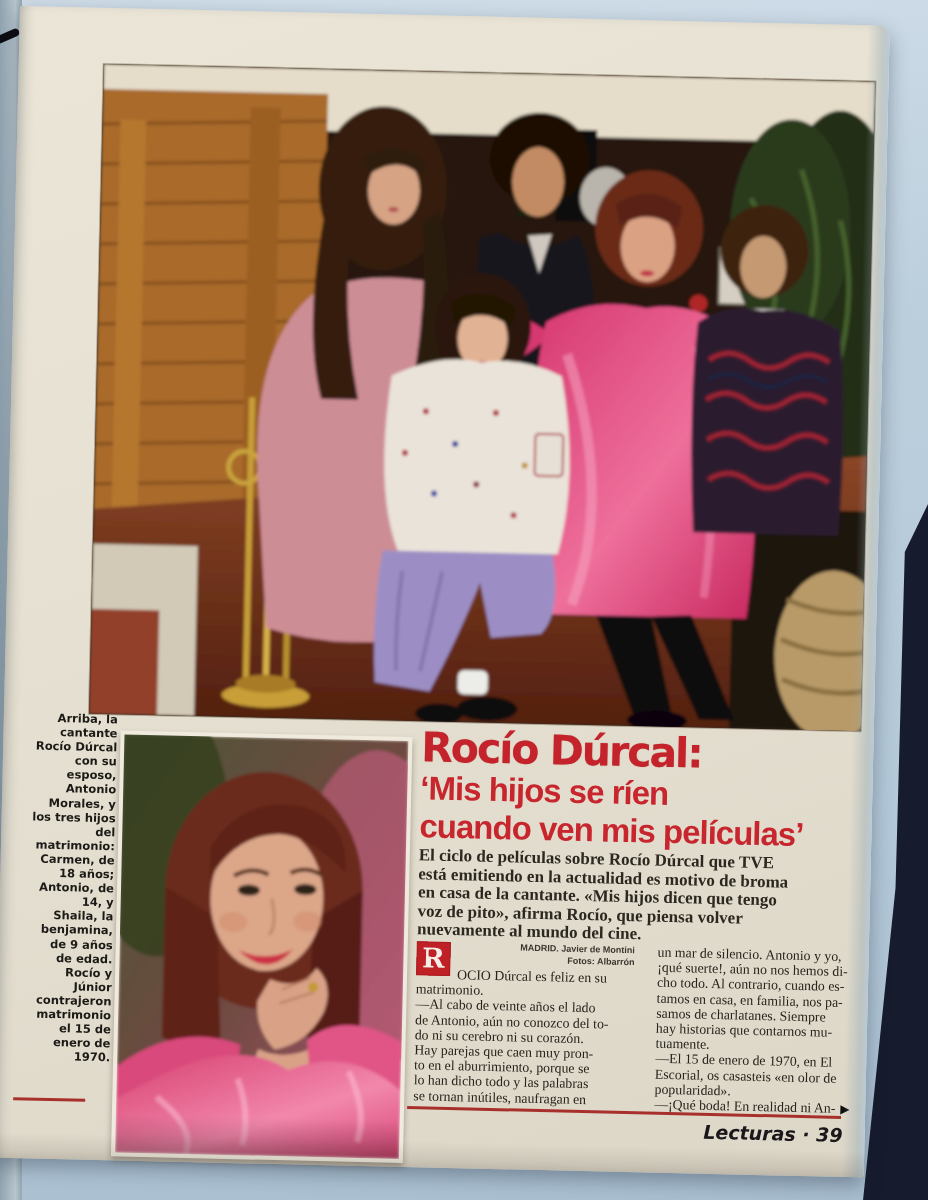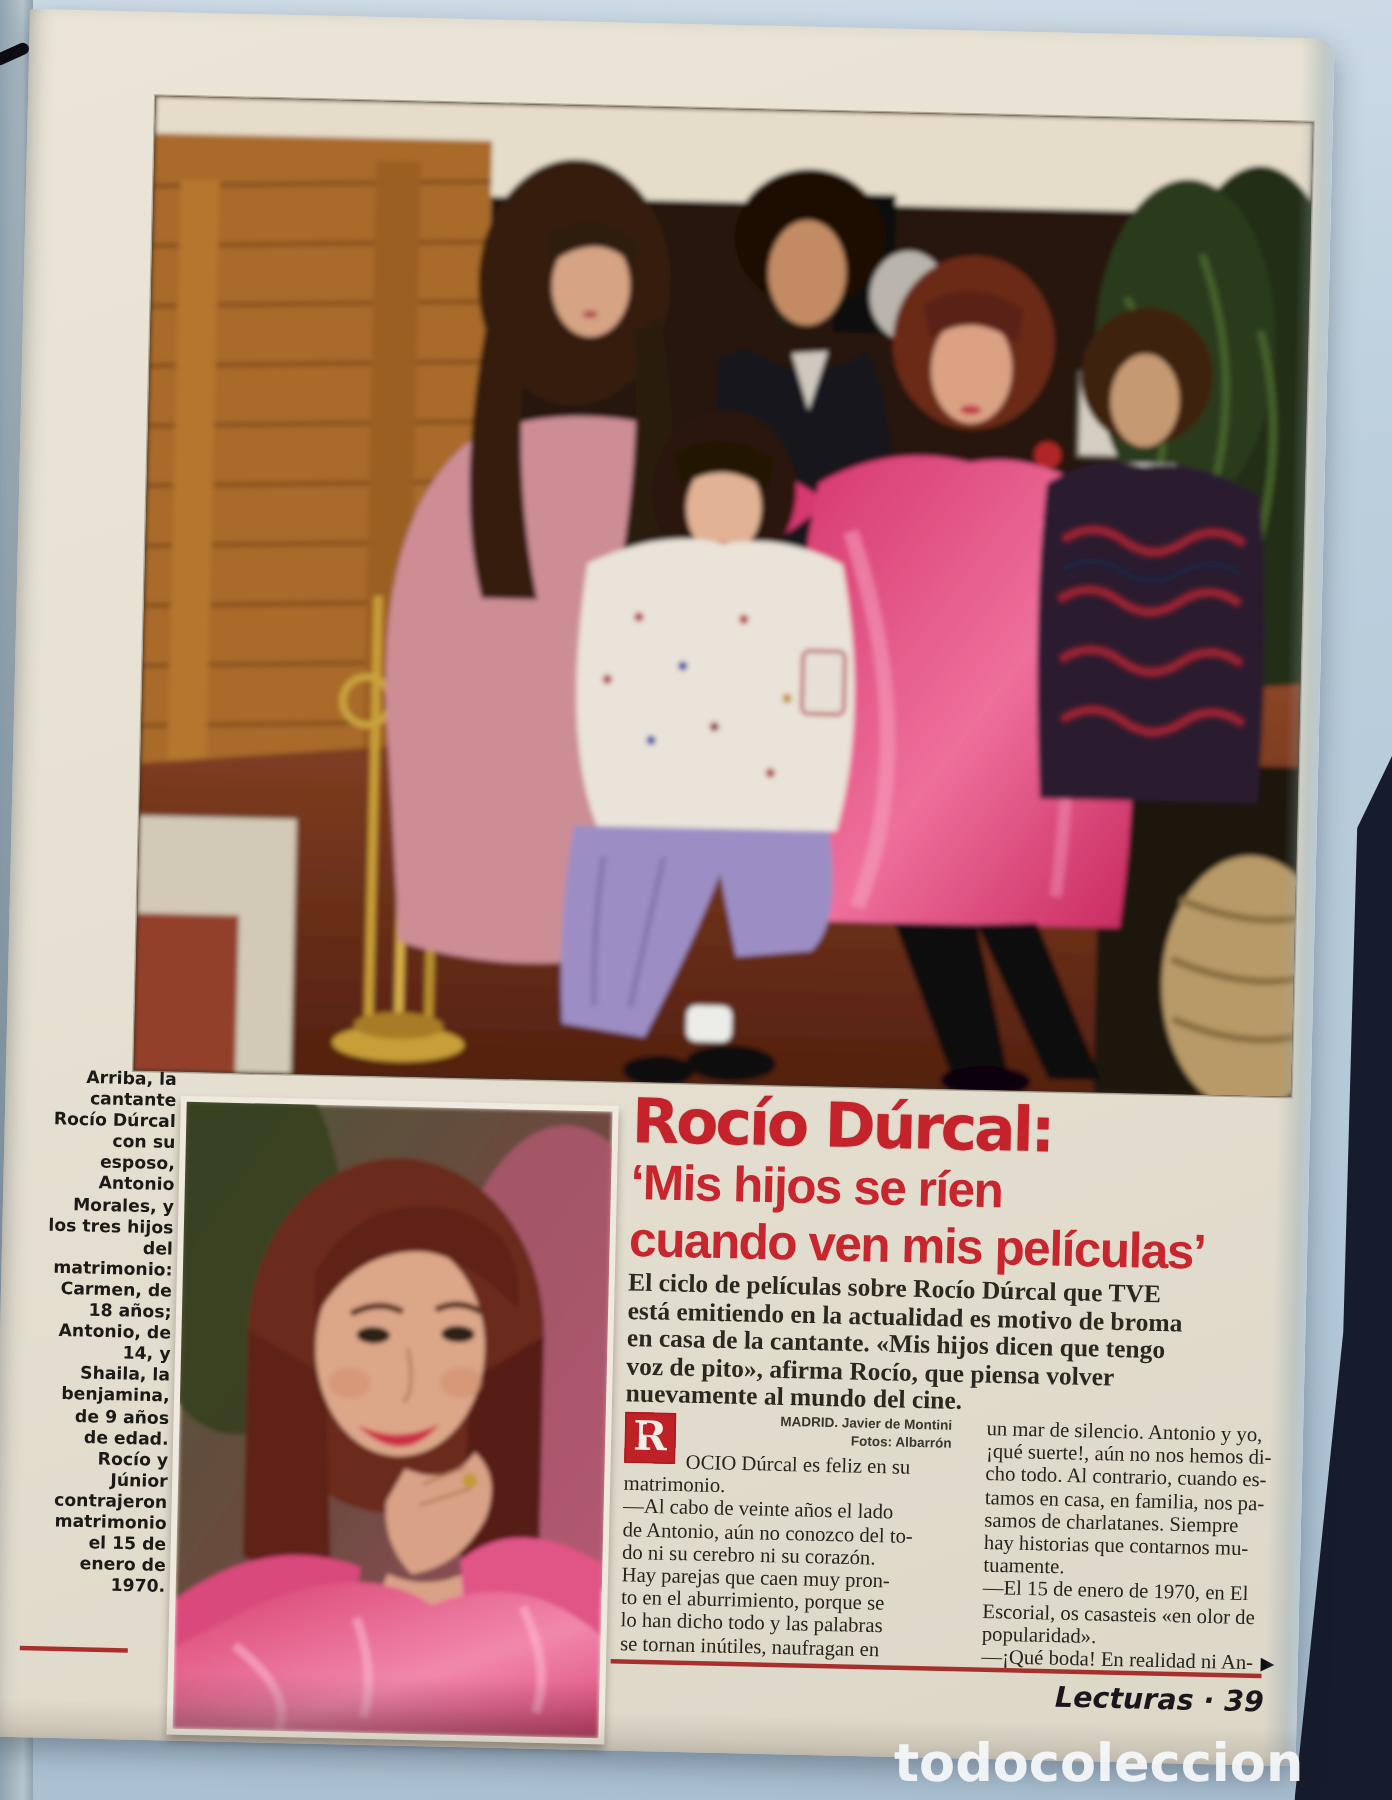--- a/index.html
+++ b/index.html
@@ -290,14 +290,13 @@
       </div>
     </div>
 
     <div class="rule rule-left"></div>
     <div class="rule rule-right"></div>
     <div class="footer"><span>Lecturas</span><span> · </span><span>39</span></div>
 
     <div class="page-edge-right"></div>
   </div>
 
-  <div class="watermark">todocoleccion</div>
 </div>
 
 </body></html>

